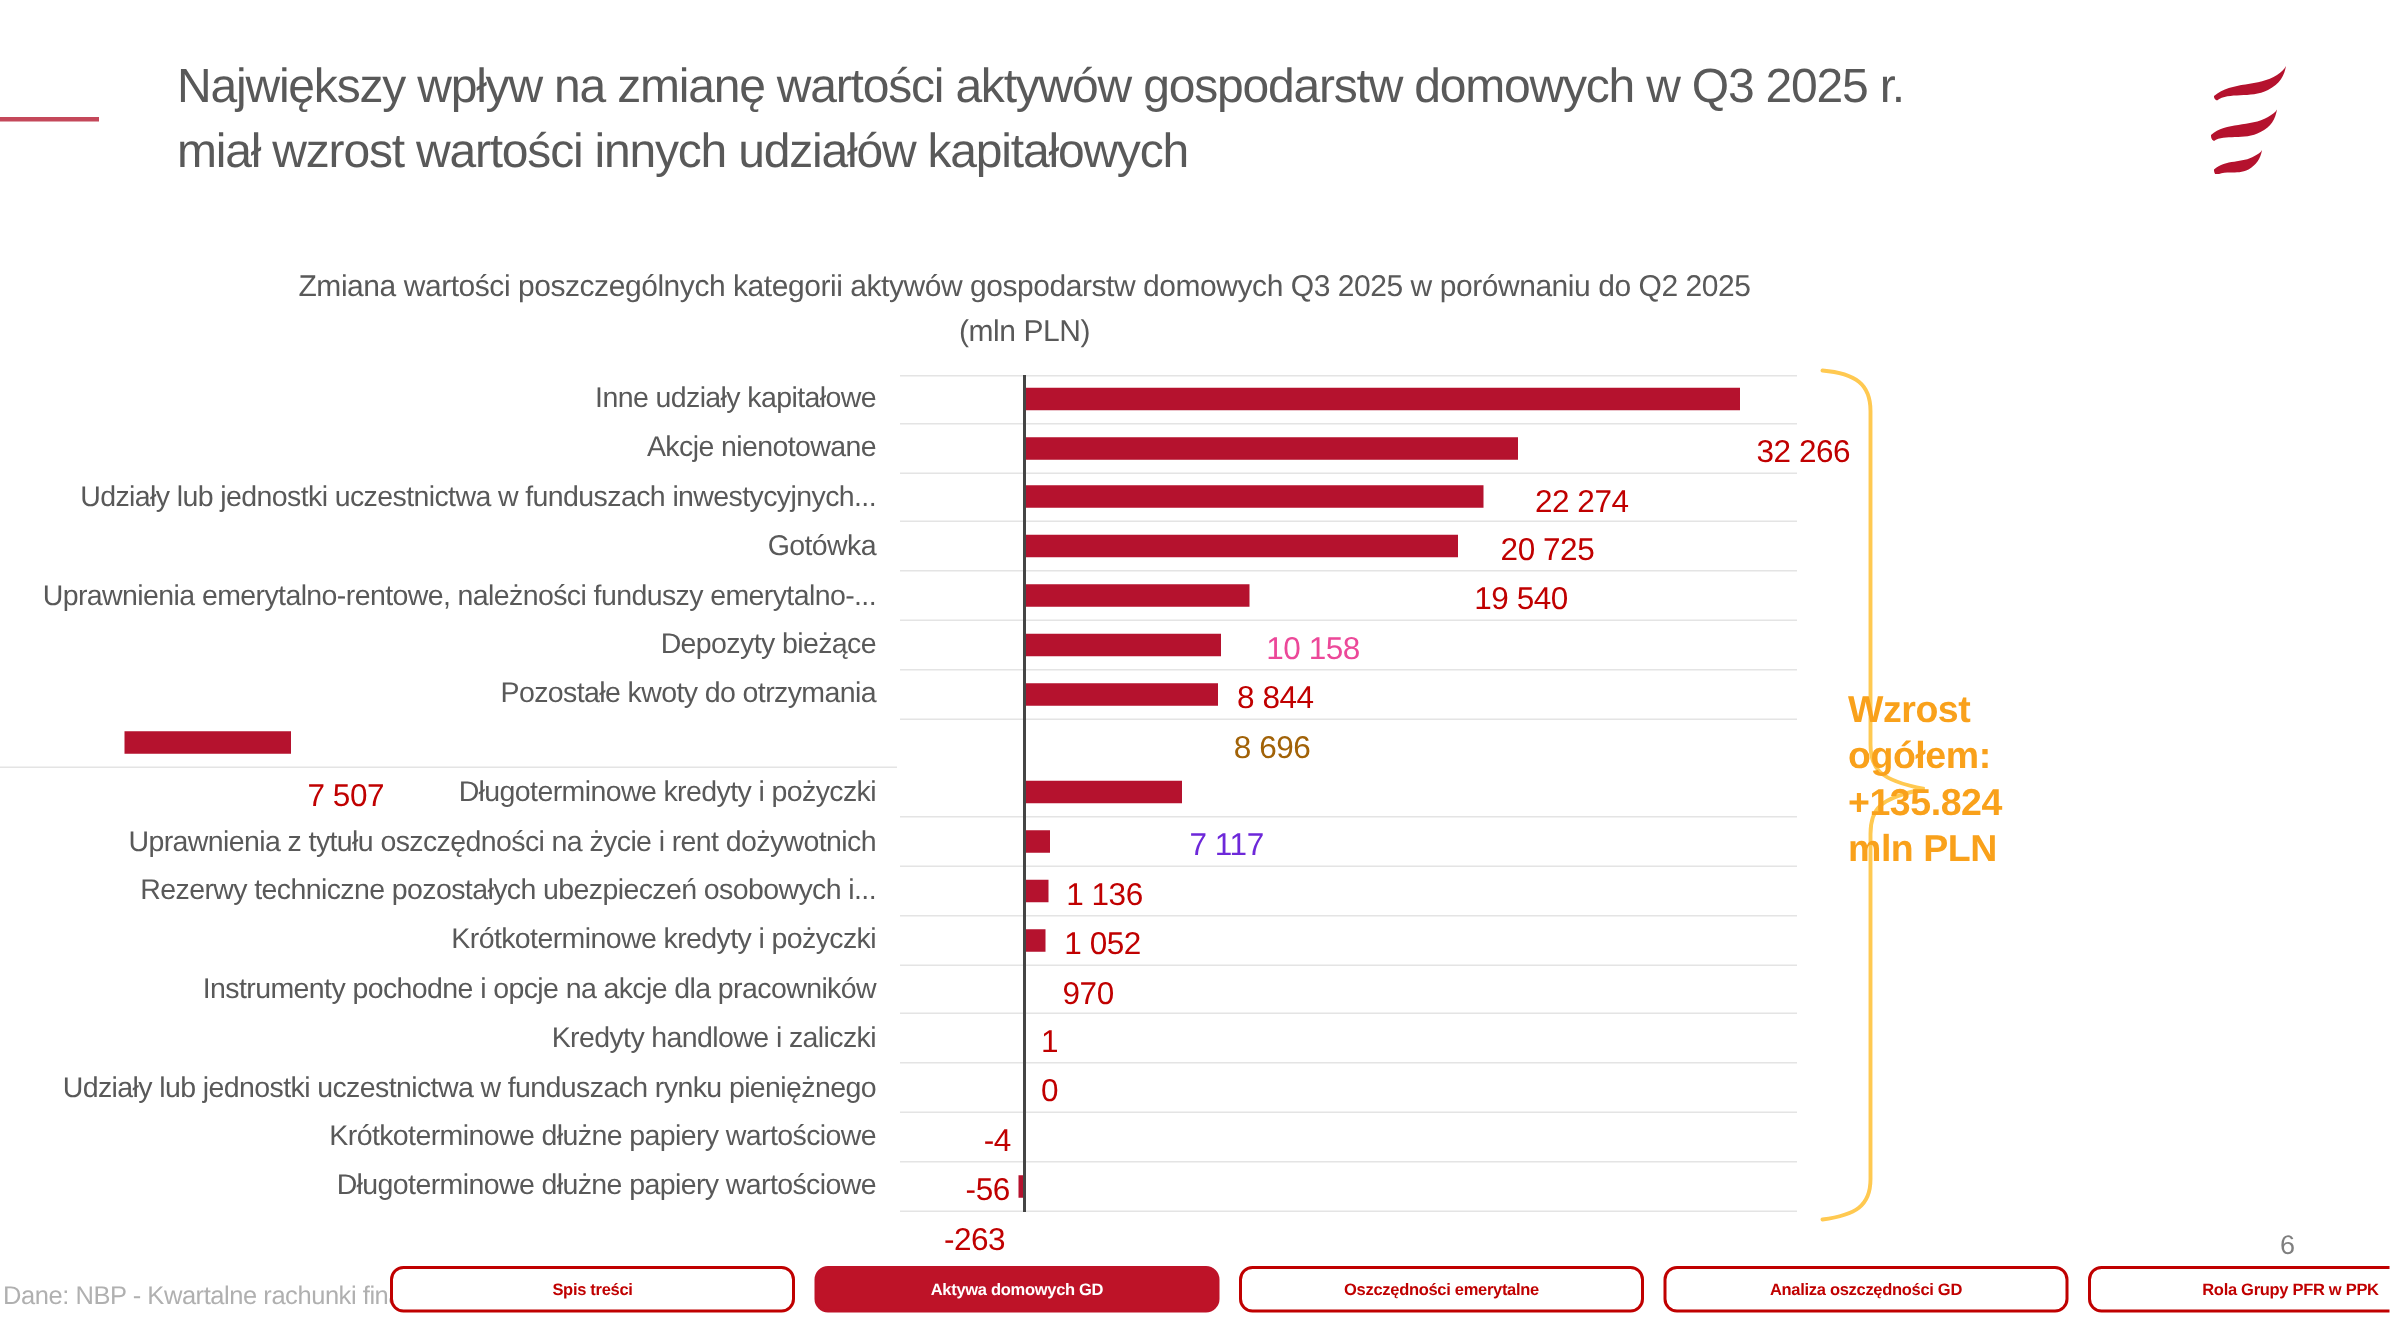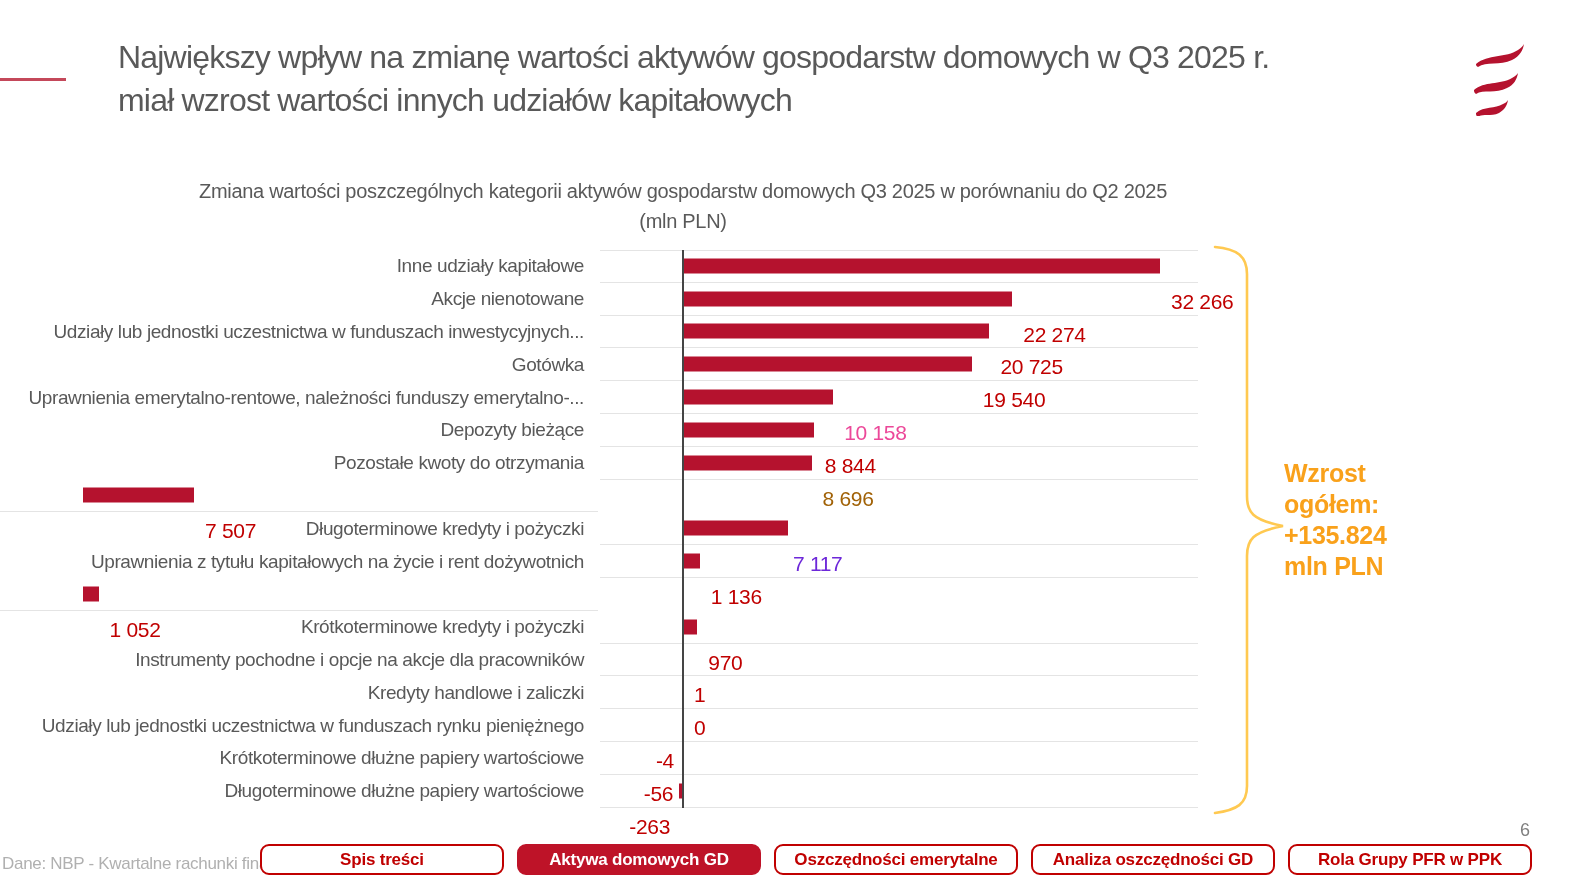--- a/index.html
+++ b/index.html
@@ -27,29 +27,29 @@
   .row-plot { position:relative; width:598px; border-bottom:1px solid #E4E4E4; }
   .chart-row:first-child .row-plot { border-top:1px solid #E4E4E4; }
   .chart-axis { position:absolute; left:682px; top:0; width:2px; background:#454545; z-index:2; }
   .bar { position:absolute; top:50%; transform:translateY(-50%); height:15px; }
   .val {
     position:absolute; top:50%; transform:translateY(-50%);
     font-size:21px; font-weight:400; white-space:nowrap; letter-spacing:-0.3px;margin-top:36px;
   }
   .brace { position:absolute; left:1205px; top:244px; }
   .total-note {
-    position:absolute; left:1284px; top:458px; width:130px;
+    position:absolute; left:1232px; top:458px; width:130px;
     font-size:25px; font-weight:bold; line-height:31px; white-space:pre-line; letter-spacing:-0.3px;
   }
   .source-note { position:absolute; left:2px; top:854px; font-size:17px; color:#B0B0B0; letter-spacing:-0.3px; }
   .page-number { position:absolute; left:1520px; top:820px; font-size:18px; color:#7F7F7F; }
   .nav { position:absolute; left:260px; top:844px; display:flex; gap:13px; }
   .nav-btn {
-    width:244px; height:31px; border:2px solid #C00000; border-radius:9px; background:#ffffff;
-    color:#C00000; font-weight:bold; font-size:17px; letter-spacing:-0.2px;
+    width:270px; height:31px; border:2px solid #C00000; border-radius:9px; background:#ffffff;
+    color:#C00000; font-weight:bold; font-size:11px; letter-spacing:-0.2px;
     display:flex; align-items:center; justify-content:center; cursor:pointer;
     font-family:"Liberation Sans", sans-serif;
   }
   .nav-btn.active { background:#BE1328; border-color:#BE1328; color:#ffffff; }
 </style>
 </head>
 <body>
 
 <div class="accent-dash"></div>
 
@@ -125,27 +125,28 @@
       </div>
     </div>
     <div class="chart-row">
       <div class="row-label">Długoterminowe kredyty i pożyczki</div>
       <div class="row-plot" style="border-bottom-color: rgb(228, 228, 228);">
         <div class="bar" style="background: rgb(181, 18, 46); width: 105.213px; left: 83px;"></div>
         <span class="val" style="color: #6d28d9; left: 193px;">7 117</span>
       </div>
     </div>
     <div class="chart-row">
-      <div class="row-label">Uprawnienia z tytułu kapitałowych na życie i rent dożywotnich</div>
+      <div class="row-label">Uprawnienia z tytułu oszczędności na życie i rent dożywotnich</div>
       <div class="row-plot" style="border-bottom-color: rgb(228, 228, 228);">
         <div class="bar" style="background: rgb(181, 18, 46); width: 16.7939px; left: 83px;"></div>
         <span class="val" style="color: rgb(192, 0, 0); left: 110.794px;">1 136</span>
       </div>
     </div>
     <div class="chart-row">
+      <div class="row-label">Rezerwy techniczne pozostałych ubezpieczeń osobowych i...</div>
       <div class="row-plot" style="border-bottom-color: rgb(228, 228, 228);">
         <div class="bar" style="background: rgb(181, 18, 46); width: 15.5521px; left: 83px;"></div>
         <span class="val" style="color: rgb(192, 0, 0); left: 109.552px;">1 052</span>
       </div>
     </div>
     <div class="chart-row">
       <div class="row-label">Krótkoterminowe kredyty i pożyczki</div>
       <div class="row-plot" style="border-bottom-color: rgb(228, 228, 228);">
         <div class="bar" style="background: rgb(181, 18, 46); width: 14.3399px; left: 83px;"></div>
         <span class="val" style="color: rgb(192, 0, 0); left: 108.34px;">970</span>

